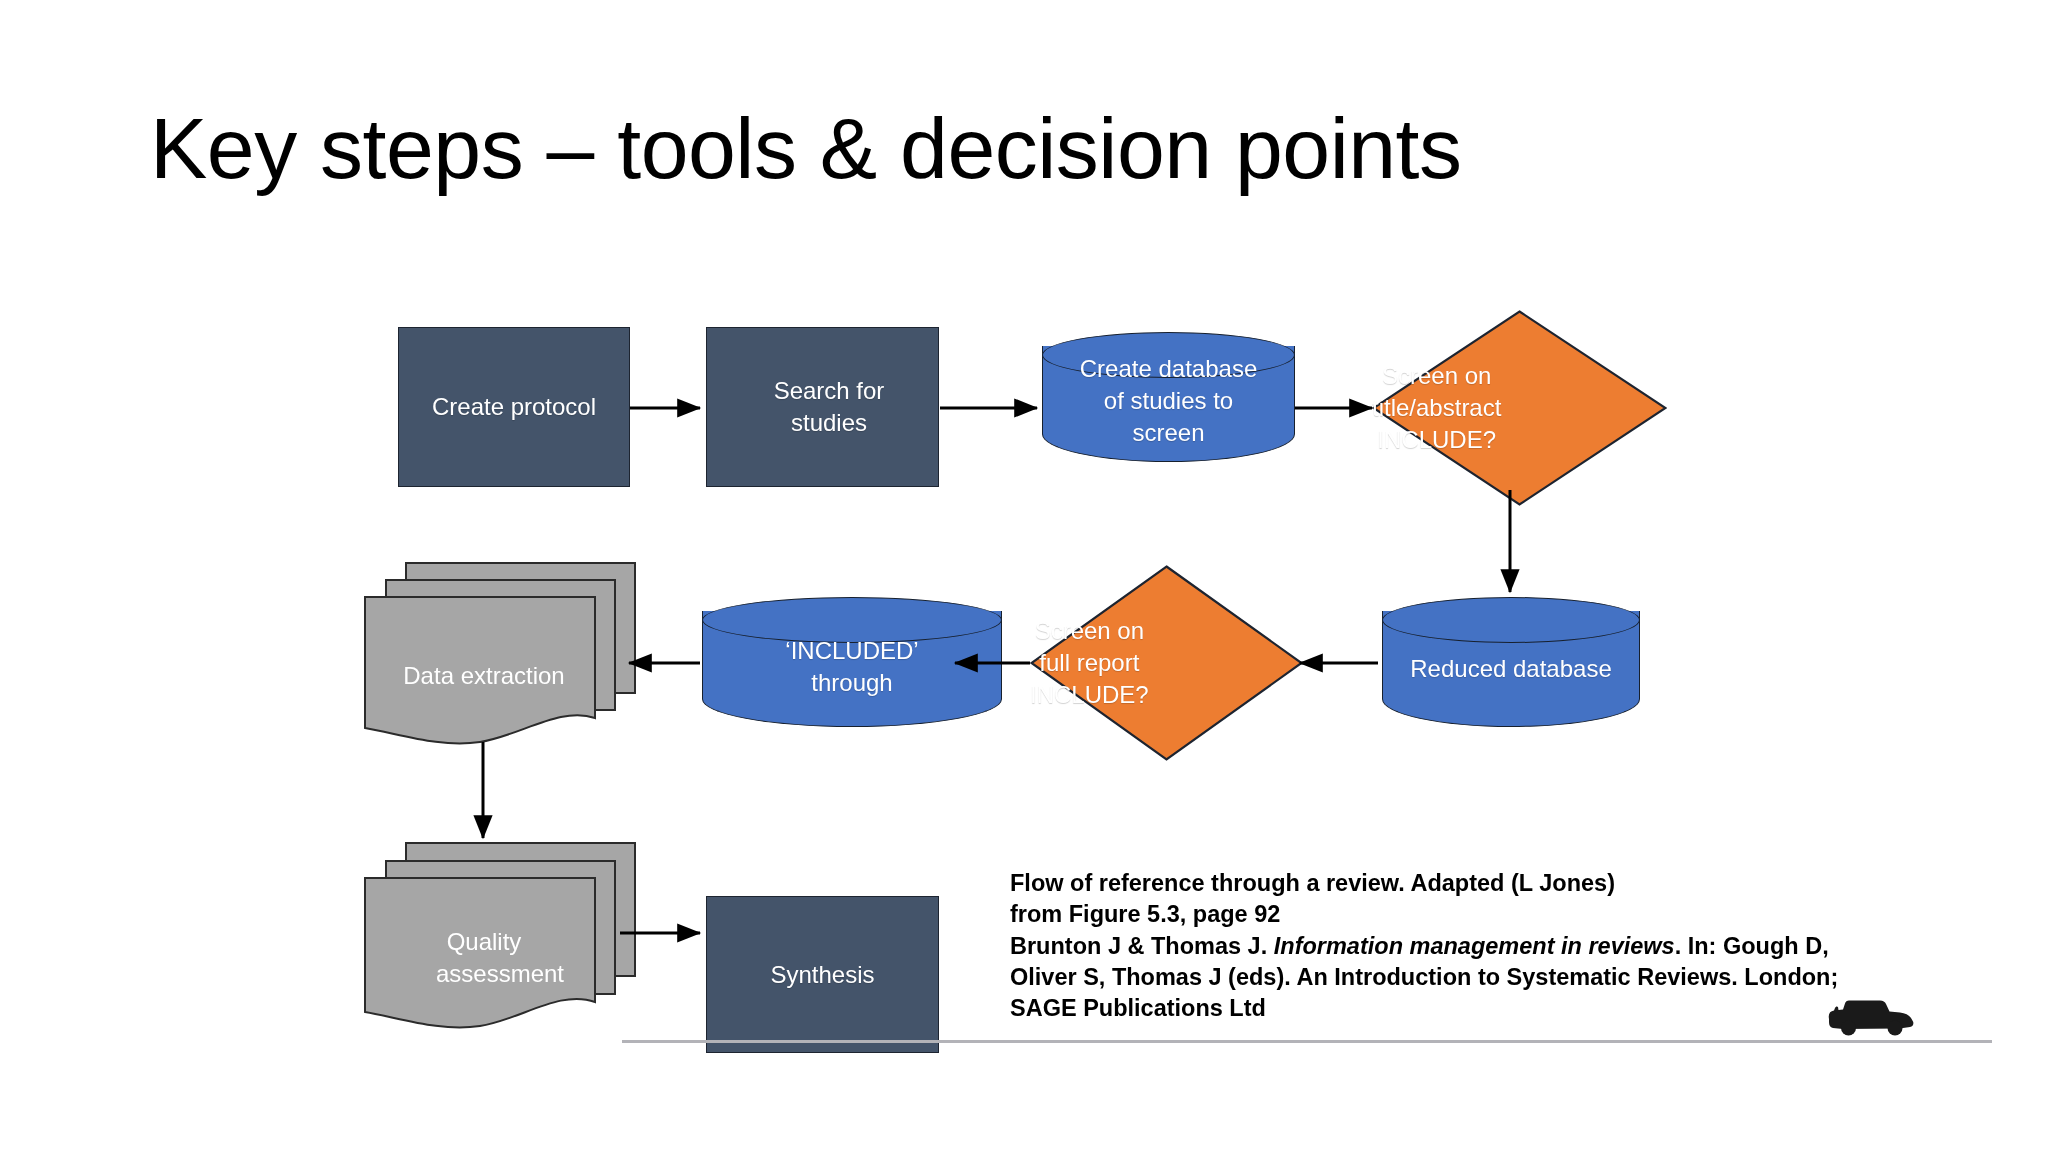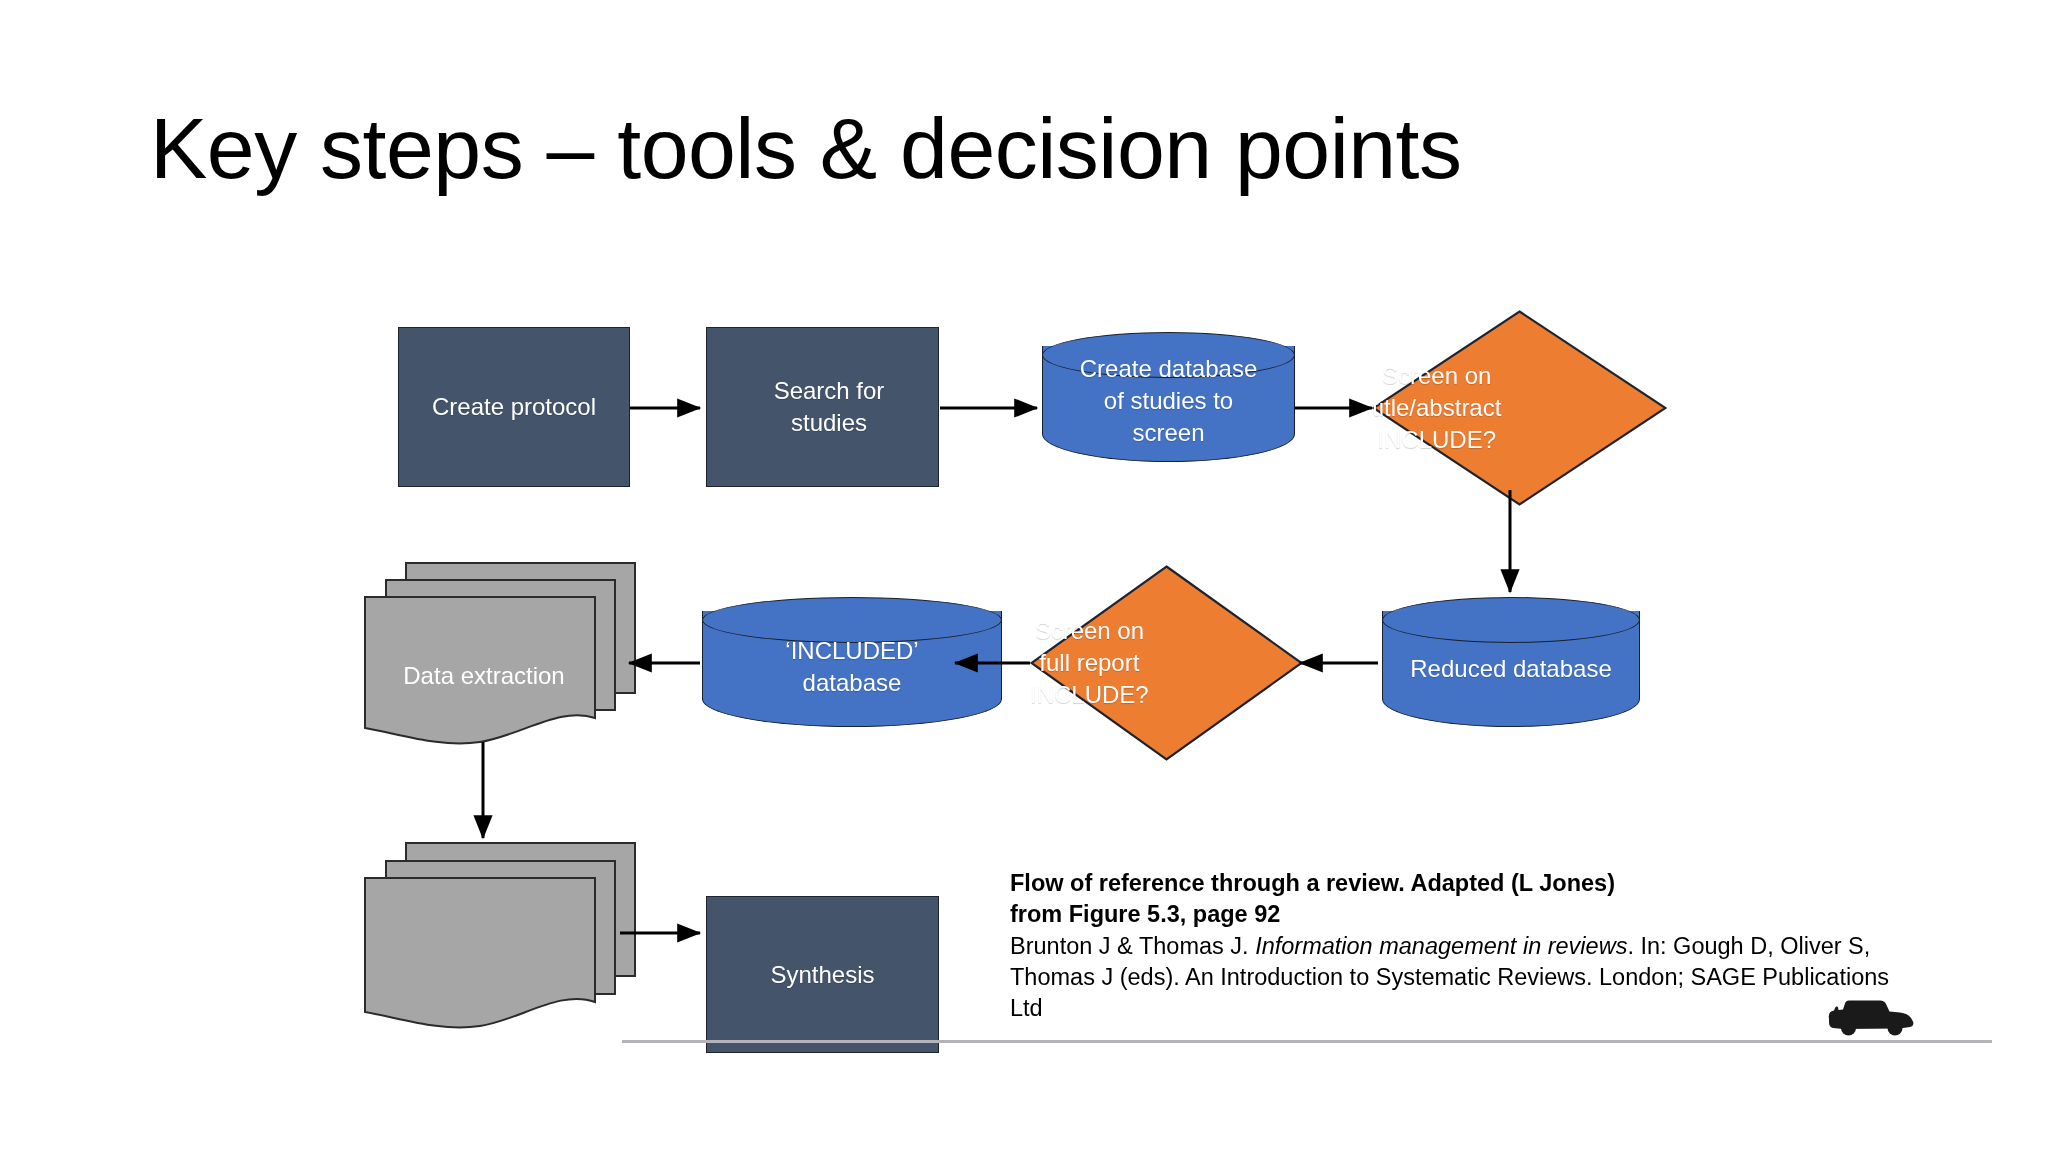--- a/index.html
+++ b/index.html
@@ -132,20 +132,21 @@
     line-height: 1.33;
   }
   #caption .cap-strong {
     font-weight: bold;
   }
   #caption .cap-italic {
     font-style: italic;
   }
   #caption p {
     margin: 0;
+    font-weight: bold;
   }
 
   
   #bottom-rule {
     position: absolute;
     left: 622px;
     top: 1040px;
     width: 1370px;
     height: 3px;
     background: #b3b3b8;
@@ -230,21 +231,21 @@
   <span class="doc-label" style="left:0; top:94px; text-indent:-32px;">
     <span>Data extraction</span>
   </span>
 </div>
 
 <div class="cylinder" style="left:702px; top:597px; width:300px; height:130px;">
   <div class="cyl-body"></div>
   <div class="cyl-top"></div>
   <span class="node-label" style="margin-top:10px;">
     <span>‘INCLUDED’</span><br>
-    <span>database</span>
+    <span>through</span>
   </span>
 </div>
 
 <div class="diamond" style="left:1030px; top:565px; width:273px; height:196px;">
   <svg class="dia-shape" viewBox="0 0 273 196" preserveAspectRatio="none">
     <polygon points="136.5,1.5 271.5,98 136.5,194.5 1.5,98" fill="#ED7D31" stroke="#1d2430" stroke-width="2.2"></polygon>
   </svg>
   <span class="node-label">
     <span>Screen on</span><br>
     <span>full report</span><br>
@@ -259,20 +260,24 @@
     <span>Reduced database</span>
   </span>
 </div>
 
 <div class="doc-stack" style="left:360px; top:838px; width:280px; height:196px;">
   <svg viewBox="0 0 280 196" width="280" height="196">
     <path d="M46,5 L275,5 L275,138 L46,138 Z" fill="#A6A6A6" stroke="#2b2b2b" stroke-width="2"></path>
     <path d="M26,23 L255,23 L255,156 L26,156 Z" fill="#A6A6A6" stroke="#2b2b2b" stroke-width="2"></path>
     <path d="M5,40 L235,40 L235,164 C200,151 160,182 120,188 C80,194 40,180 5,174 Z" fill="#A6A6A6" stroke="#2b2b2b" stroke-width="2"></path>
   </svg>
+  <span class="doc-label" style="left:0; top:80px; text-indent:-32px;">
+    <span>Quality</span><br>
+    <span>assessment</span>
+  </span>
 </div>
 
 <div class="proc-box" style="left:706px; top:896px; width:233px; height:157px;">
   <span class="node-label">Synthesis</span>
 </div>
 
 <div id="caption">
   <p class="cap-strong">Flow of reference through a review. Adapted (L Jones)</p>
   <p class="cap-strong">from Figure 5.3, page 92</p>
   <p><span>Brunton J &amp; Thomas J. </span><span class="cap-italic">Information management in reviews</span><span>. In: Gough D, Oliver S, Thomas J (eds). An Introduction to Systematic Reviews. London; SAGE Publications Ltd</span></p>

